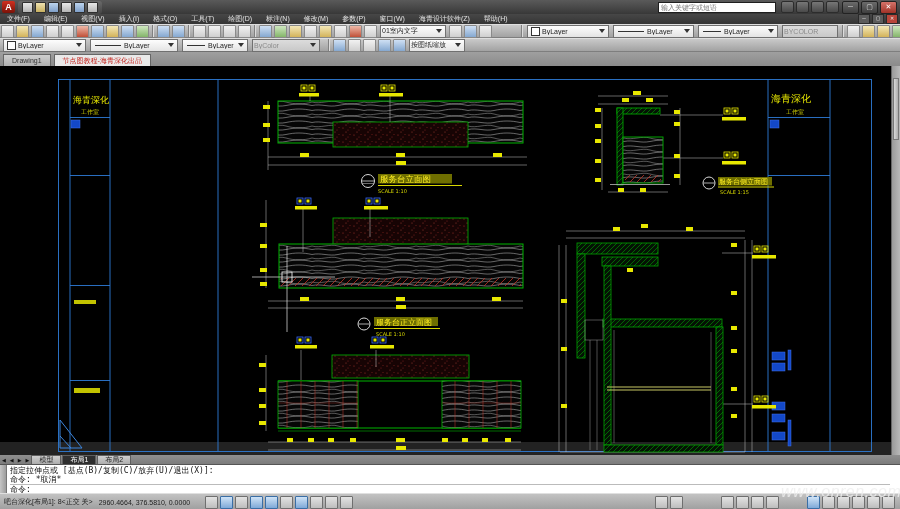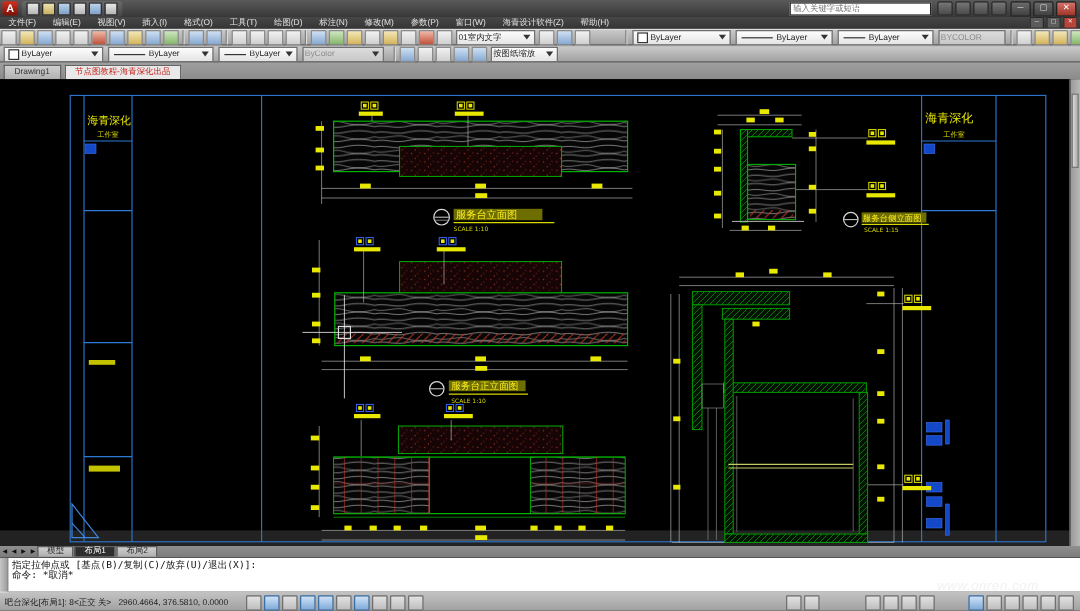--- a/index.html
+++ b/index.html
@@ -56,21 +56,21 @@
   #cmd .gutter{position:absolute;left:0;top:0;width:6px;height:29px;background:linear-gradient(90deg,#c6c6c6,#9d9d9d);border-right:1px solid #777;}
   #cmd .hist{position:absolute;left:10px;top:1px;line-height:9px;white-space:pre;}
   #cmd .prompt{position:absolute;left:10px;top:19px;border-top:1px solid #bbb;width:880px;line-height:9px;}
   
   #statusbar{position:absolute;left:0;top:493px;width:900px;height:16px;background:linear-gradient(#c2c2c2,#9e9e9e);border-top:1px solid #e0e0e0;display:flex;align-items:center;font-size:7px;color:#1c1c1c;}
   #statusbar .info{margin-left:4px;white-space:nowrap;}
   #statusbar .coords{margin-left:6px;white-space:nowrap;}
   .stgl{width:11px;height:11px;margin:0 1px;border:1px solid #6f6f6f;border-radius:1px;background:linear-gradient(#e3e3e3,#bdbdbd);}
   .stgl.on{background:linear-gradient(#cfe3f7,#7fa9d8);border-color:#3a6ea5;}
   .sgrp{display:flex;align-items:center;margin-left:8px;}
-  #watermark{position:absolute;left:781px;top:483px;font-size:11px;font-style:italic;color:rgba(238,238,238,.82);letter-spacing:.5px;z-index:40;}
+  #watermark{position:absolute;left:781px;top:483px;font-size:16px;font-style:italic;color:rgba(238,238,238,.82);letter-spacing:.5px;z-index:40;}
 </style>
 </head>
 <body>
 
 <div id="app">
 
   <div id="titlebar">
     <div class="logo">A</div>
     <div class="qat">
       <div class="qicon"></div>
@@ -559,20 +559,21 @@
     <span class="navarr">▶</span>
     <span class="navarr">▶</span>
     <div class="ltab">模型</div>
     <div class="ltab active">布局1</div>
     <div class="ltab">布局2</div>
   </div>
 
   <div id="cmd">
     <div class="gutter"></div>
     <div class="hist"><span>指定拉伸点或 [基点(B)/复制(C)/放弃(U)/退出(X)]:</span><br><span>命令: *取消*</span></div>
+    <div class="prompt">命令:</div>
   </div>
 
   <div id="statusbar">
     <span class="info">吧台深化[布局1]: 8&lt;正交 关&gt;</span>
     <span class="coords">2960.4664, 376.5810, 0.0000</span>
     <div class="sgrp" style="margin-left:14px">
       <div class="stgl"></div>
       <div class="stgl on"></div>
       <div class="stgl"></div>
       <div class="stgl on"></div>

